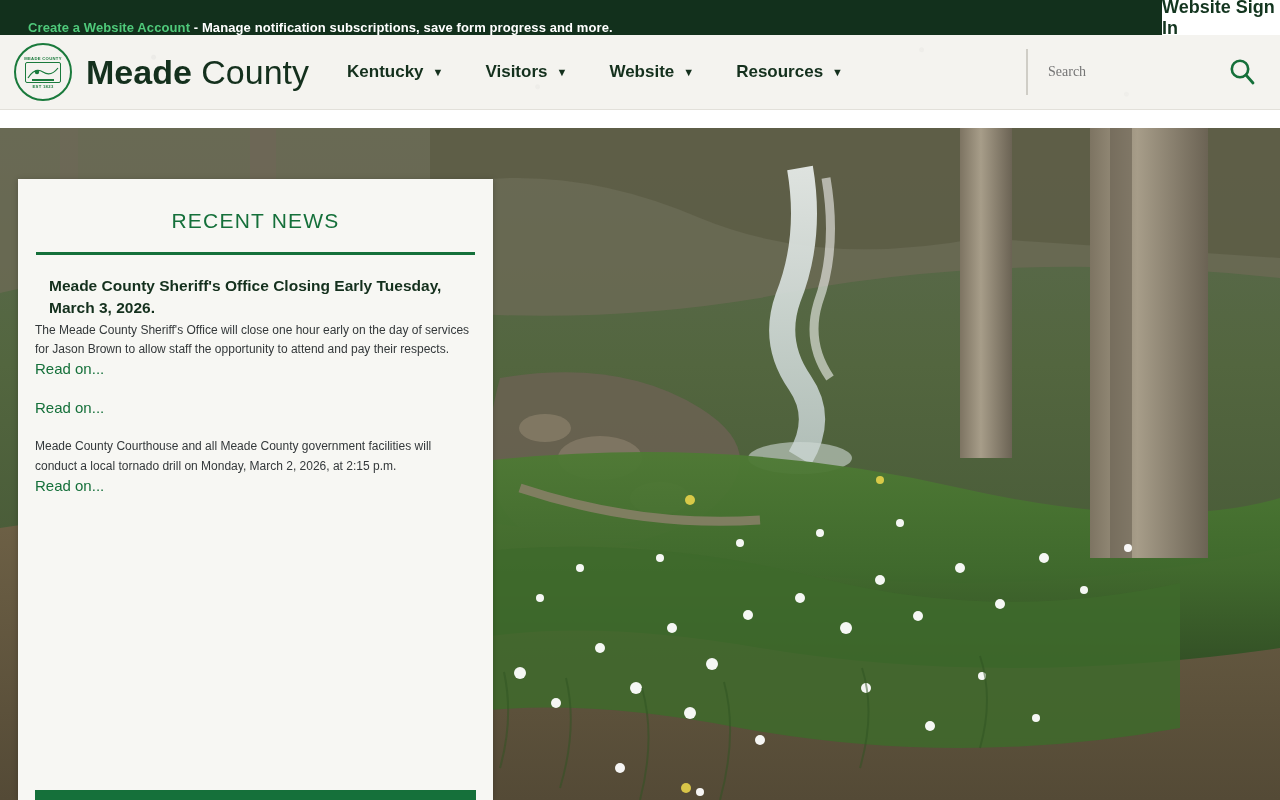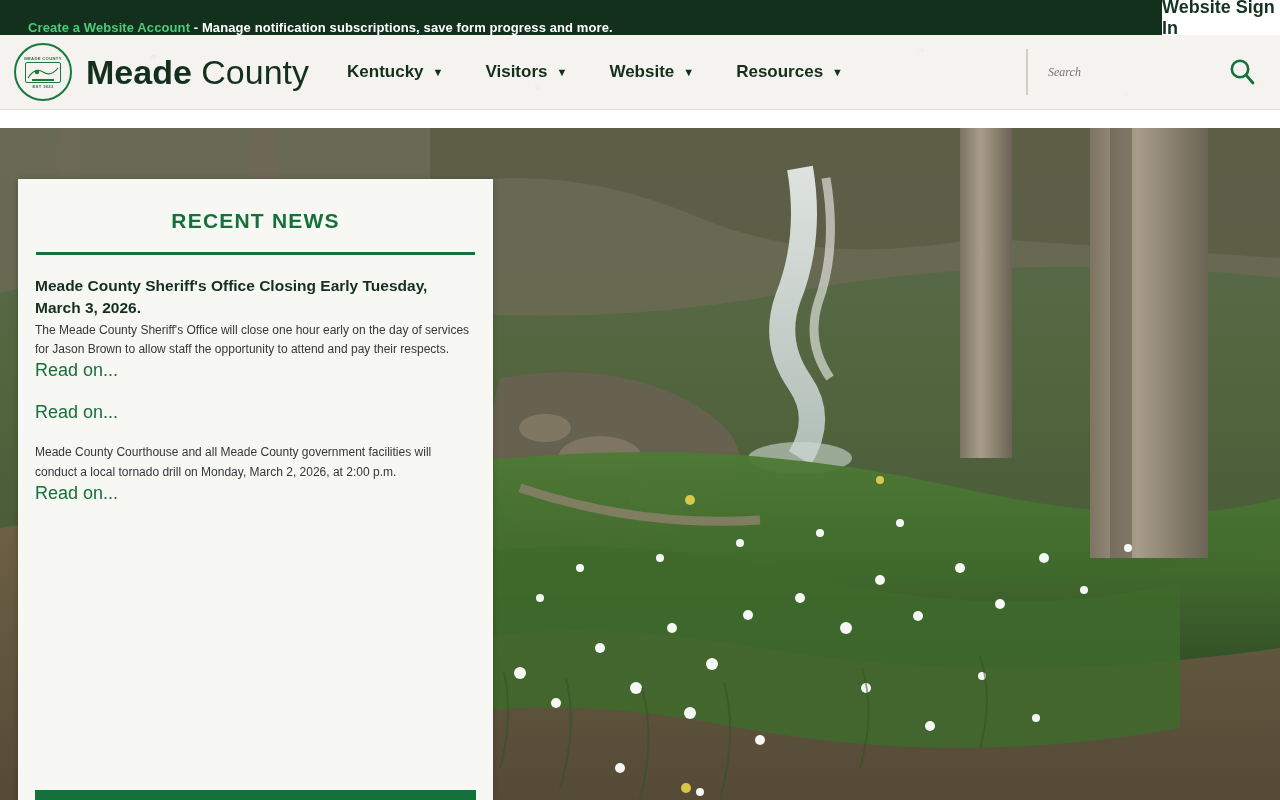--- a/index.html
+++ b/index.html
@@ -113,22 +113,21 @@
     position: absolute; right: 18px; top: 50%;
     transform: translateY(-50%);
     display: flex; align-items: center;
     border-left: 2px solid #cfcdc6;
     padding-left: 18px;
     height: 46px;
   }
   .search-input {
     border: none; outline: none; background: transparent;
     font-family: "Liberation Serif", serif;
-    font-style: italic;
-    font-size: 12px;
+    font-size: 14px;
     color: #6e6e6e;
     width: 176px;
   }
   .search-btn {
     width: 40px; height: 40px;
     display: flex; align-items: center; justify-content: center;
     cursor: pointer;
   }
 
   
@@ -146,47 +145,47 @@
     left: 18px; top: 179px;
     width: 475px; height: 621px;
     background: #f7f7f3;
     box-shadow: 0 1px 6px rgba(0,0,0,.22);
     overflow: hidden;
   }
   .news-title {
     text-align: center;
     color: #15703a;
     font-size: 21px;
-    font-weight: bold;
+    font-weight: normal;
     letter-spacing: 1.2px;
     padding-top: 30px;
   }
   .news-rule {
     height: 3px; background: #15703a;
     margin: 19px 18px 0 18px;
   }
   .news-list { padding: 0 17px; }
   .news-item { padding-top: 20px; }
   .news-item h3 {
-    margin: 0 0 2px 0;
+    margin: 0 0 2px 14px;
     font-size: 15.5px;
     line-height: 1.42;
     color: #14301d;
     font-weight: bold;
   }
   .news-item p {
     margin: 0;
     font-size: 12px;
     line-height: 1.6;
     color: #33383a;
   }
   .read-on {
     display: inline-block;
     margin-top: 1px;
-    font-size: 18px;
+    font-size: 15px;
     color: #15703a;
     cursor: pointer;
   }
   .news-footer-bar {
     position: absolute; left: 17px; bottom: 0;
     width: 441px; height: 10px;
     background: #15703a;
   }
 </style>
 </head>
@@ -360,19 +359,19 @@
   <div class="news-list">
     <div class="news-item">
       <h3>Meade County Sheriff's Office Closing Early Tuesday, March 3, 2026.</h3>
       <p>The Meade County Sheriff's Office will close one hour early on the day of services for Jason Brown to allow staff the opportunity to attend and pay their respects.</p>
       <span class="read-on">Read on...</span>
     </div>
     <div class="news-item">
       <span class="read-on">Read on...</span>
     </div>
     <div class="news-item">
-      <p>Meade County Courthouse and all Meade County government facilities will conduct a local tornado drill on Monday, March 2, 2026, at 2:00 p.m.</p>
+      <p>Meade County Courthouse and all Meade County government facilities will conduct a local tornado drill on Monday, March 2, 2026, at 2:15 p.m.</p>
       <span class="read-on">Read on...</span>
     </div>
   </div>
 
   <div class="news-footer-bar"></div>
 </div>
 
 </body></html>

